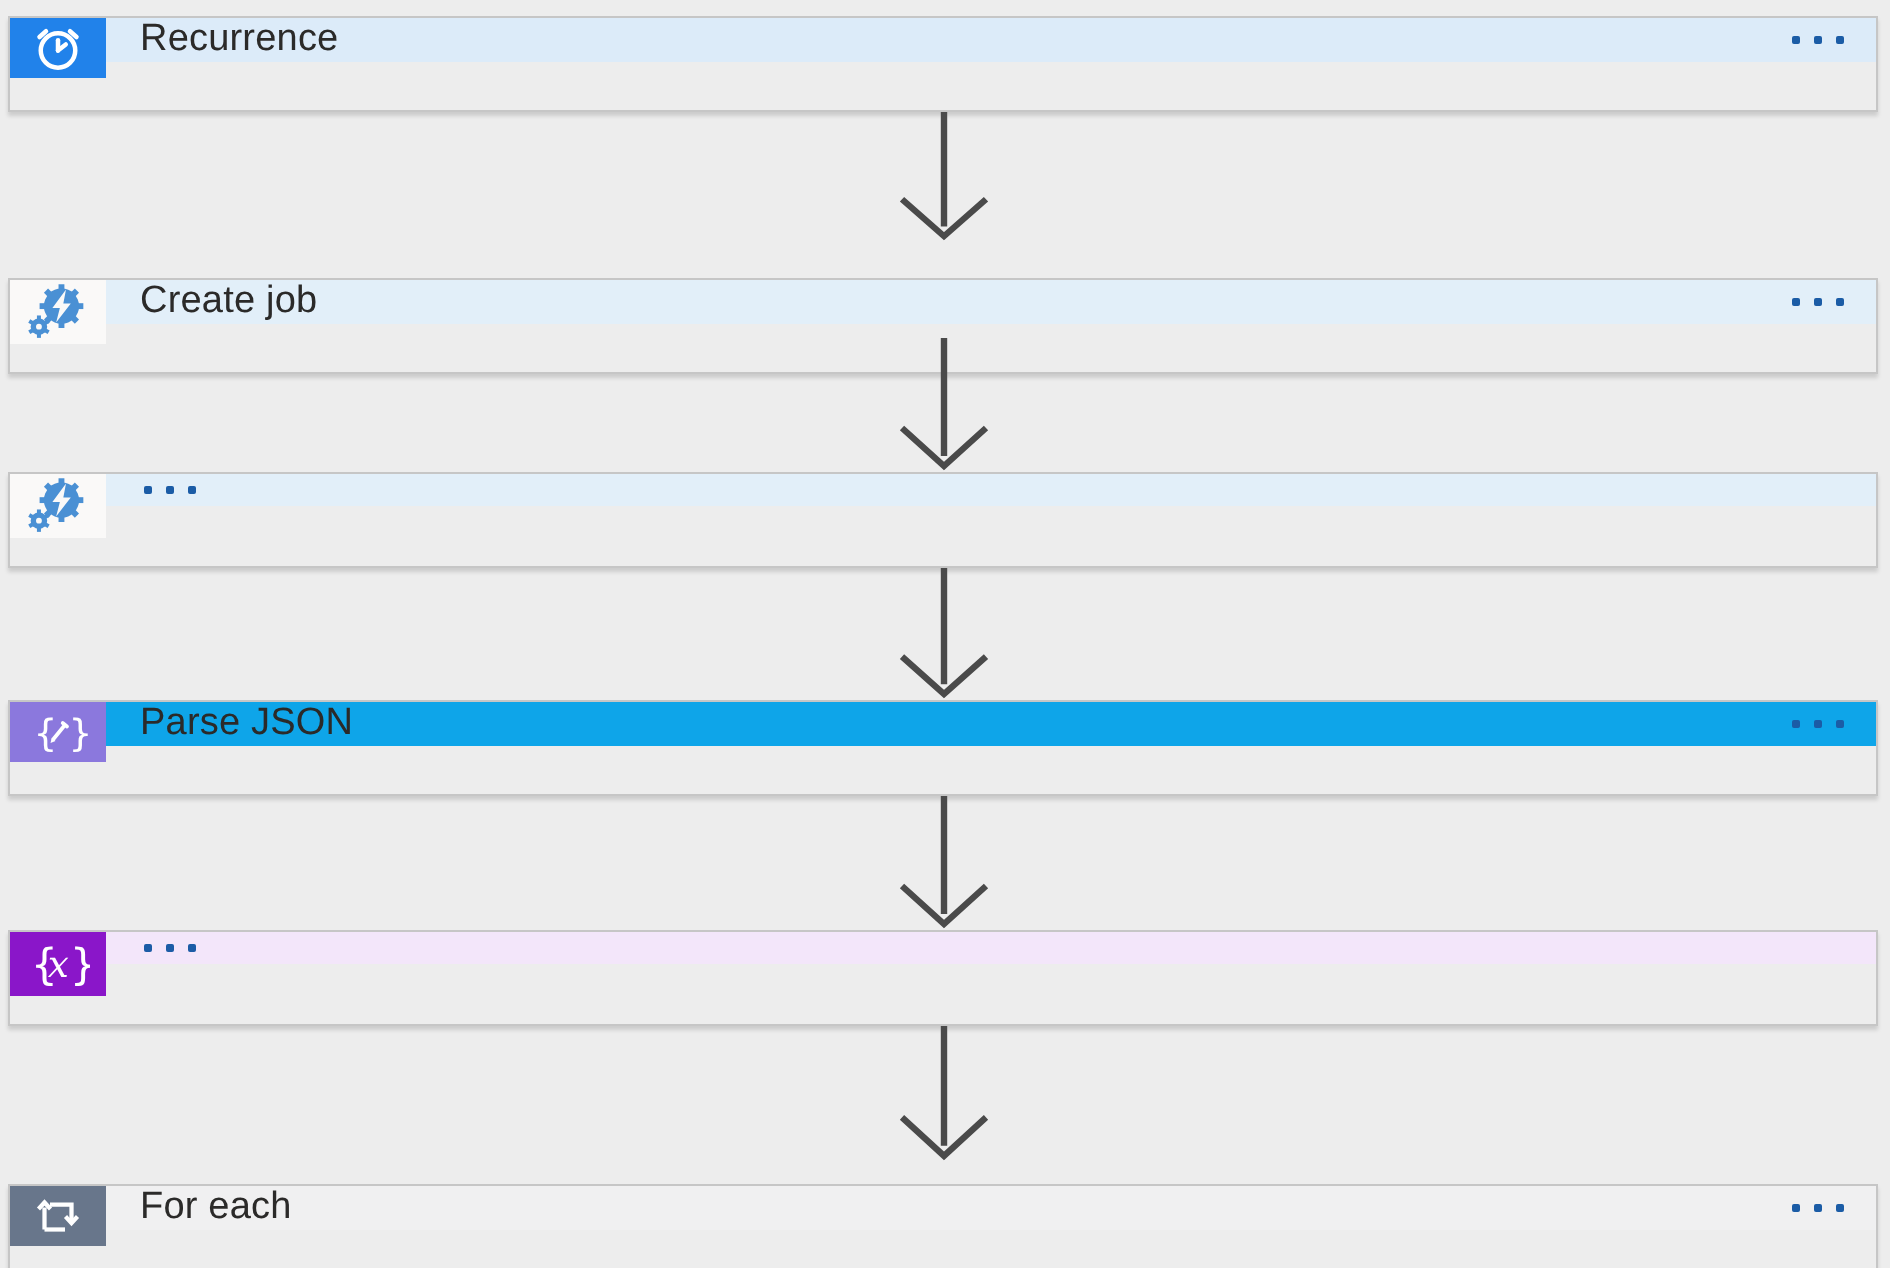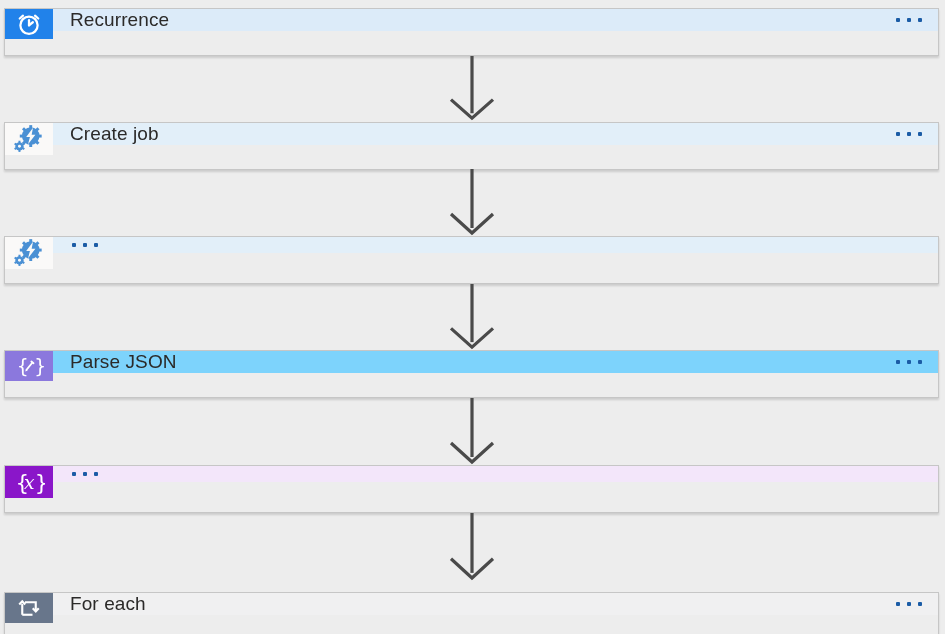--- a/index.html
+++ b/index.html
@@ -19,21 +19,21 @@
     width:935px;
     height:48px;
     display:flex;
     align-items:flex-start;
     border:1px solid #c6c6c6;
     box-shadow:0 2px 2px rgba(0,0,0,0.14);
     box-sizing:border-box;
     cursor:pointer;
   }
   .step-0{top:8px}
-  .step-1{top:122px}
+  .step-1{top:139px}
   .step-2{top:236px}
   .step-3{top:350px}
   .step-4{top:465px}
   .step-5{top:592px}
 
   .icon-tile{
     width:48px;
     flex:0 0 48px;
     display:flex;
     align-items:center;
@@ -198,21 +198,21 @@
       <svg width="30" height="30" viewBox="0 0 24 24">
         <text x="2.2" y="17.5" font-size="15" fill="#ffffff" font-family="DejaVu Sans, sans-serif">{</text>
         <text x="16.2" y="17.5" font-size="15" fill="#ffffff" font-family="DejaVu Sans, sans-serif">}</text>
         <g stroke="#ffffff" stroke-width="1.5" stroke-linecap="round" fill="none">
           <path d="M10.2 14.8 L14.6 9.4"></path>
           <path d="M13.9 8.4 L15.6 9.8"></path>
         </g>
         <path d="M9.0 16.4 l0.5 -2.1 l1.5 1.3 z" fill="#ffffff"></path>
       </svg>
     </div>
-    <div class="card-body" style="background:#7dd3fc">
+    <div class="card-body" style="background:#0ea5e9">
       <span class="card-title">Parse JSON</span>
       <div class="menu">
         <span class="dot"></span>
         <span class="dot"></span>
         <span class="dot"></span>
       </div>
     </div>
   </div>
 
   <div class="arrow arrow-3">

